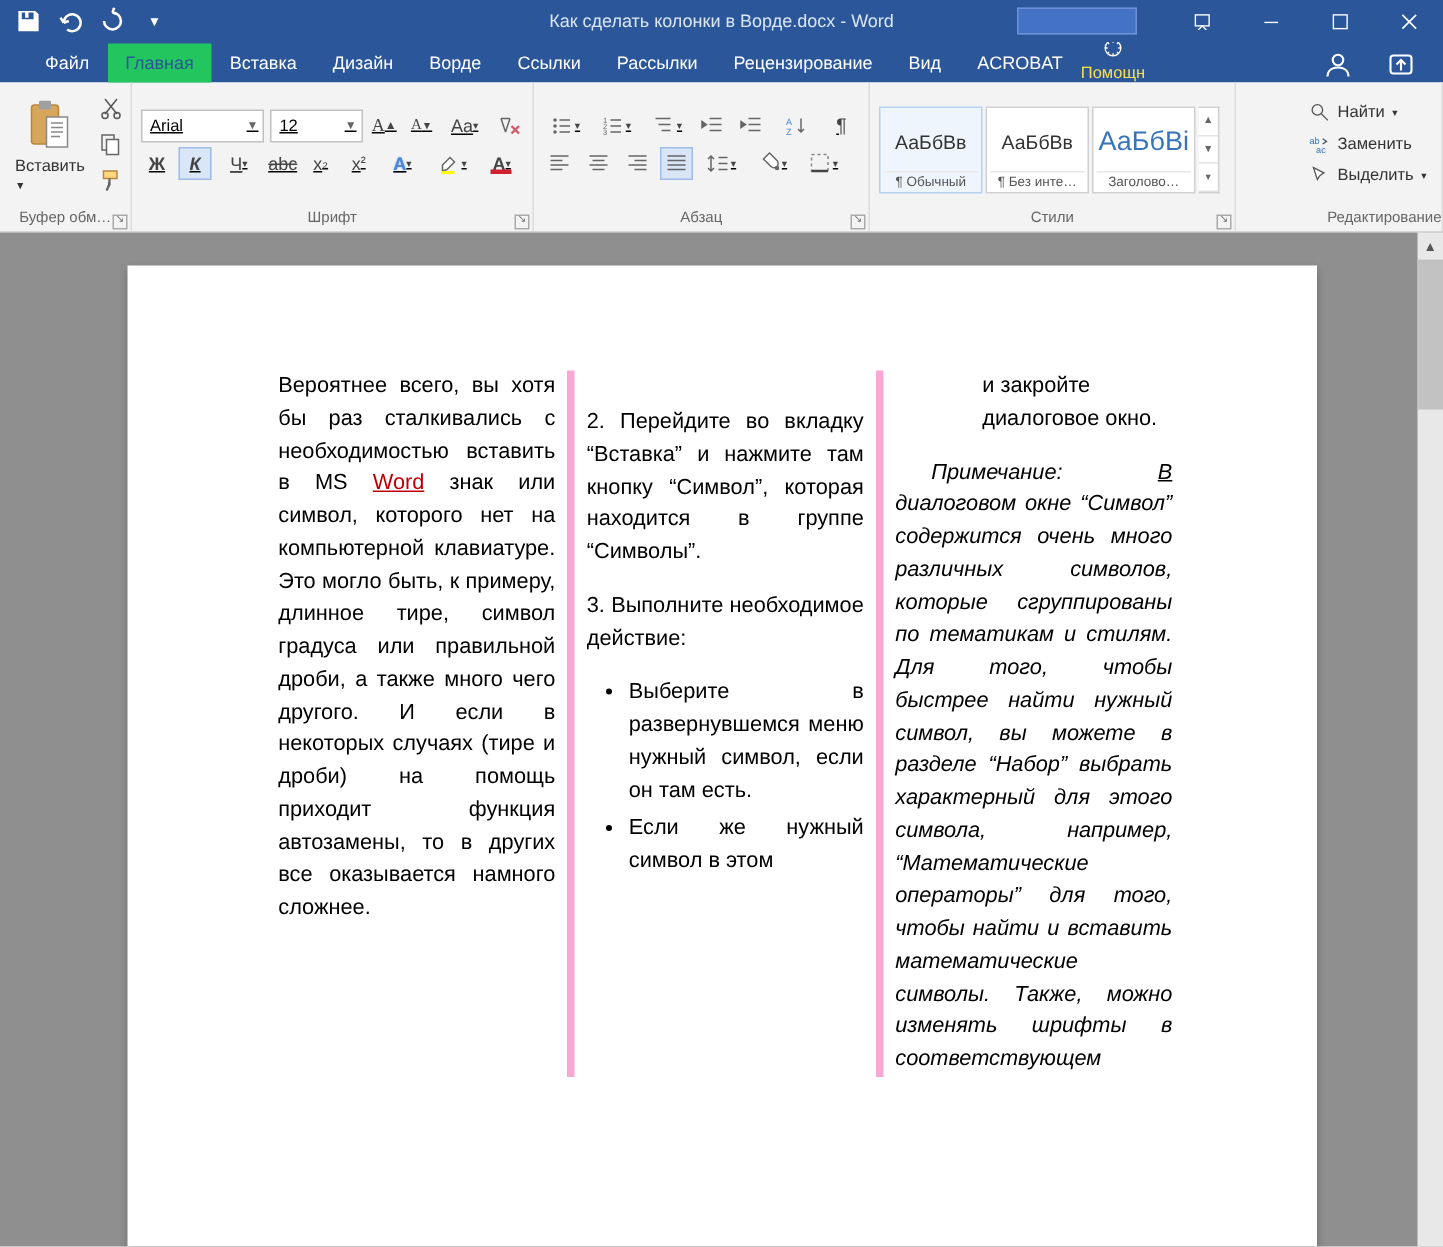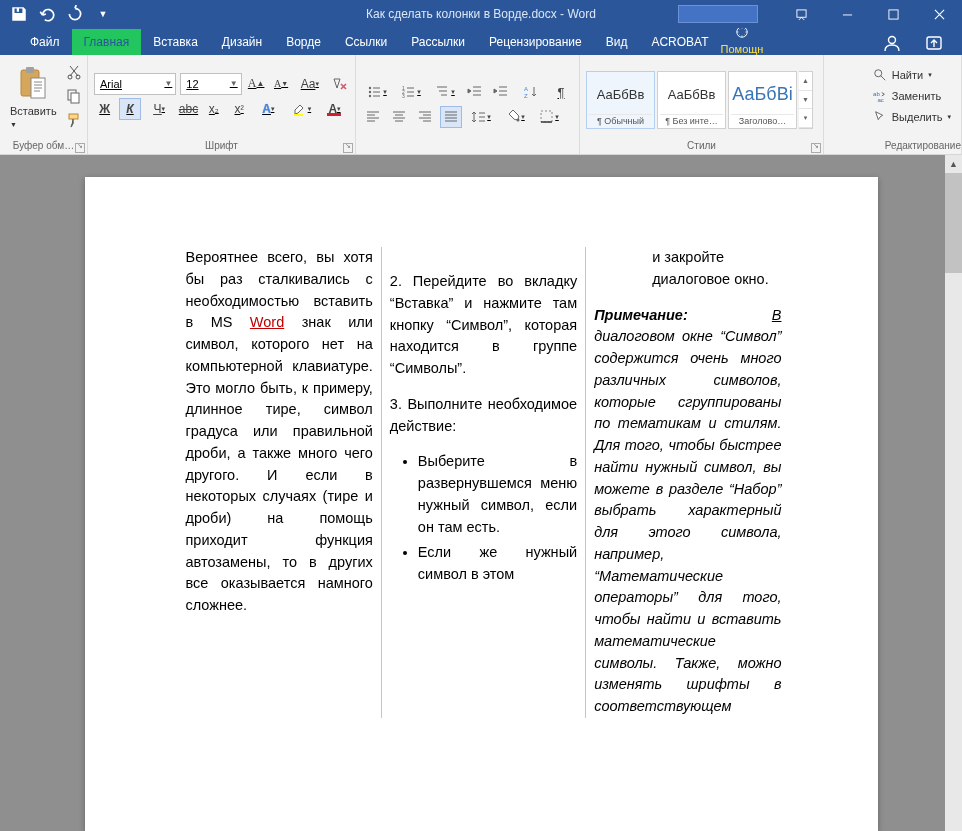--- a/index.html
+++ b/index.html
@@ -58,26 +58,26 @@
 
 .docarea { position: absolute; top: 155px; left: 0; right: 0; bottom: 0; background: #8f8f8f; display: flex; justify-content: center; overflow: hidden; padding-top: 22px; }
 .scrollbar { position: absolute; right: 0; top: 155px; bottom: 0; width: 17px; background: #e8e8e8; }
 .scrollbar .thumb { position: absolute; top: 18px; width: 17px; height: 100px; background: #c2c2c2; }
 .scrollbar .arrow { position: absolute; width: 17px; height: 17px; display: flex; align-items: center; justify-content: center; font-size: 9px; color: #555; }
 .scrollbar .arrow.up { top: 0; }
 .page { width: 793px; background: #fff; box-shadow: 0 2px 6px rgba(0,0,0,0.3); padding: 70px 88px 0 93px; }
 
 .columns { display: flex; gap: 0; font-family: Arial, sans-serif; font-size: 14.5px; color: #000; line-height: 1.5; }
 .coltxt { flex: 1; padding: 0 8px; text-align: justify; }
-.coltxt + .coltxt { border-left: 1px solid #f9a8d4; }
+.coltxt + .coltxt { border-left: 5px solid #f9a8d4; }
 .coltxt h4 { font-size: 14.5px; text-align: justify; text-align-last: justify; margin-bottom: 12px; font-weight: bold; }
 .coltxt h4 .under { text-decoration: underline; color: #c00000; text-decoration-color: #c00000; }
 .coltxt ul { margin-left: 28px; margin-top: 10px; }
 .coltxt ul li { margin-bottom: 4px; }
-.note-head { font-style: italic; font-weight: bold; }
+.note-head { font-style: italic; font-weight: normal; margin-left: 24px; }
 .note-body { font-style: italic; }
 .para { margin-bottom: 14px; }
 </style>
 </head>
 <body>
 
 <div class="titlebar">
   <div class="titlebar-left">
     <span class="titlebar-btn">
         <svg viewBox="0 0 16 16">
@@ -348,20 +348,24 @@
         <div class="sbtn split">
               <svg viewBox="0 0 16 16">
                 <rect x="2" y="2" width="11" height="11" fill="none" stroke="#888" stroke-dasharray="2"></rect>
                 <path d="M2 13h11" stroke="#444" stroke-width="1.6"></path>
               </svg>
               <span style="font-size:7px;">▾</span>
             </div>
       </div>
     </div>
       </div>
+    <div class="group-label">
+        <span>Абзац</span>
+        <span class="launcher"></span>
+      </div>
   </div>
 
   <div class="group" style="width:244px;">
     <div class="group-body" style="padding-top:10px;">
       <div class="styles-gallery">
         <div class="style-item sel">
             <div class="style-preview">АаБбВв</div>
             <div class="style-name">¶ Обычный</div>
           </div>
         <div class="style-item">

